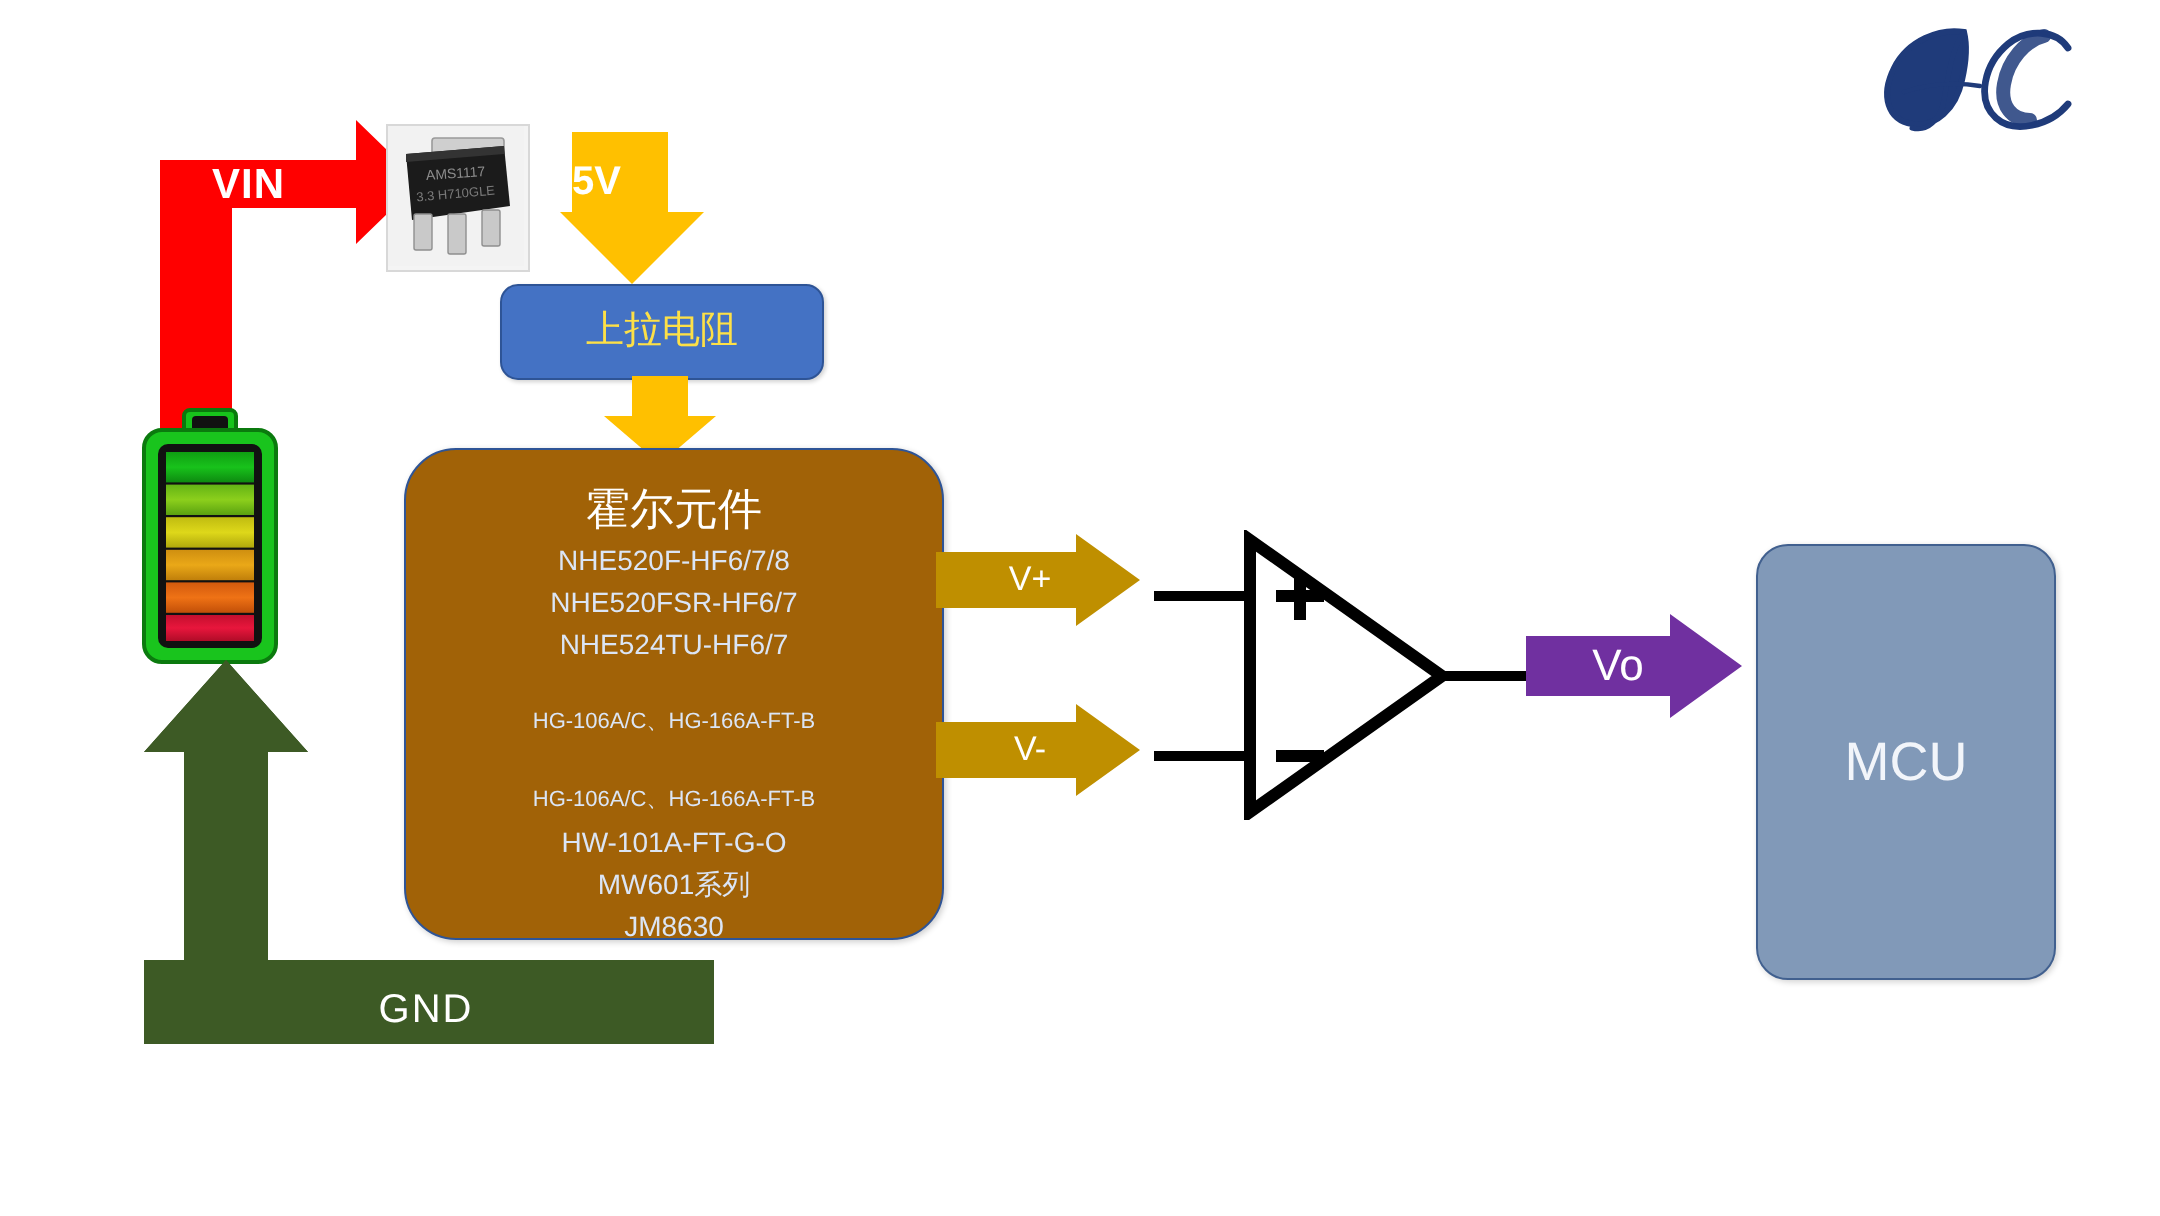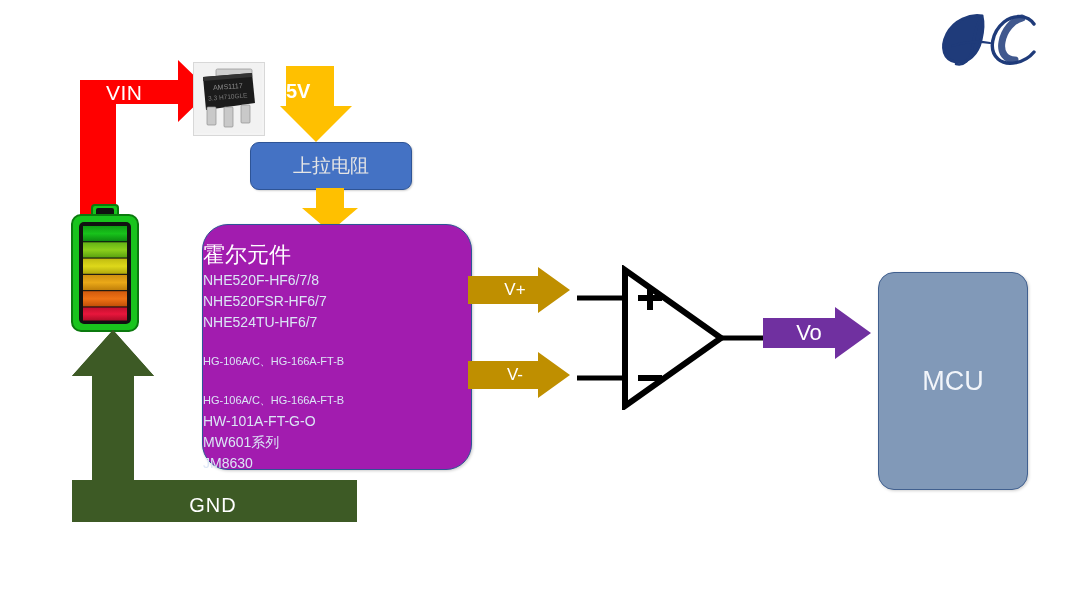--- a/index.html
+++ b/index.html
@@ -22,21 +22,21 @@
   
   #logo {
     left: 930px; top: 8px; width: 120px; height: 64px;
   }
   #logo svg { display: block; }
 
   
   #vin-arrow { left: 80px; top: 60px; width: 130px; height: 165px; }
   #vin-label {
     left: 106px; top: 80px; width: 80px; height: 26px;
-    color: #ffffff; font-size: 21px; font-weight: normal;
+    color: #ffffff; font-size: 21px; font-weight: bold;
     font-family: "Liberation Sans", sans-serif;
     letter-spacing: 0.5px; line-height: 26px; text-align: left;
   }
 
   
   #regulator {
     left: 193px; top: 62px; width: 70px; height: 72px;
     background: #f4f4f4; border: 1px solid #d8d8d8;
   }
   #regulator svg { display: block; }
@@ -50,21 +50,21 @@
   }
 
   
   #pullup-box {
     left: 250px; top: 142px; width: 160px; height: 46px;
     background: #4472c4; border: 1px solid #2e5496;
     border-radius: 9px;
     box-shadow: 1px 1px 2px rgba(0,0,0,0.18);
   }
   #pullup-label {
-    color: #e5e5e5; font-size: 19px; line-height: 46px;
+    color: #fde047; font-size: 19px; line-height: 46px;
     text-align: center; width: 100%;
   }
 
   
   #pullup-arrow { left: 300px; top: 188px; width: 60px; height: 44px; }
 
   
   #battery { left: 62px; top: 203px; width: 86px; height: 135px; }
   #battery svg { display: block; }
 
@@ -72,26 +72,26 @@
   #gnd-arrow { left: 72px; top: 330px; width: 285px; height: 195px; }
   #gnd-label {
     left: 178px; top: 492px; width: 70px; height: 26px;
     color: #ffffff; font-size: 20px; font-weight: normal;
     letter-spacing: 1px; line-height: 26px; text-align: center;
   }
 
   
   #hall-box {
     left: 202px; top: 224px; width: 270px; height: 246px;
-    background: #a21caf; border: 1px solid #2e5496;
+    background: #a16207; border: 1px solid #2e5496;
     border-radius: 26px;
     box-shadow: 1px 1px 3px rgba(0,0,0,0.2);
     padding-top: 16px;
     box-sizing: border-box;
-    text-align: left;
+    text-align: center;
   }
   #hall-title {
     color: #ffffff; font-size: 22px; line-height: 28px;
     margin-bottom: 1px;
   }
   .hall-line {
     color: #dbe5f5; line-height: 21px;
   }
   .hall-line.big  { font-size: 14px; }
   .hall-line.med  { font-size: 11px; margin-top: 18px; }

